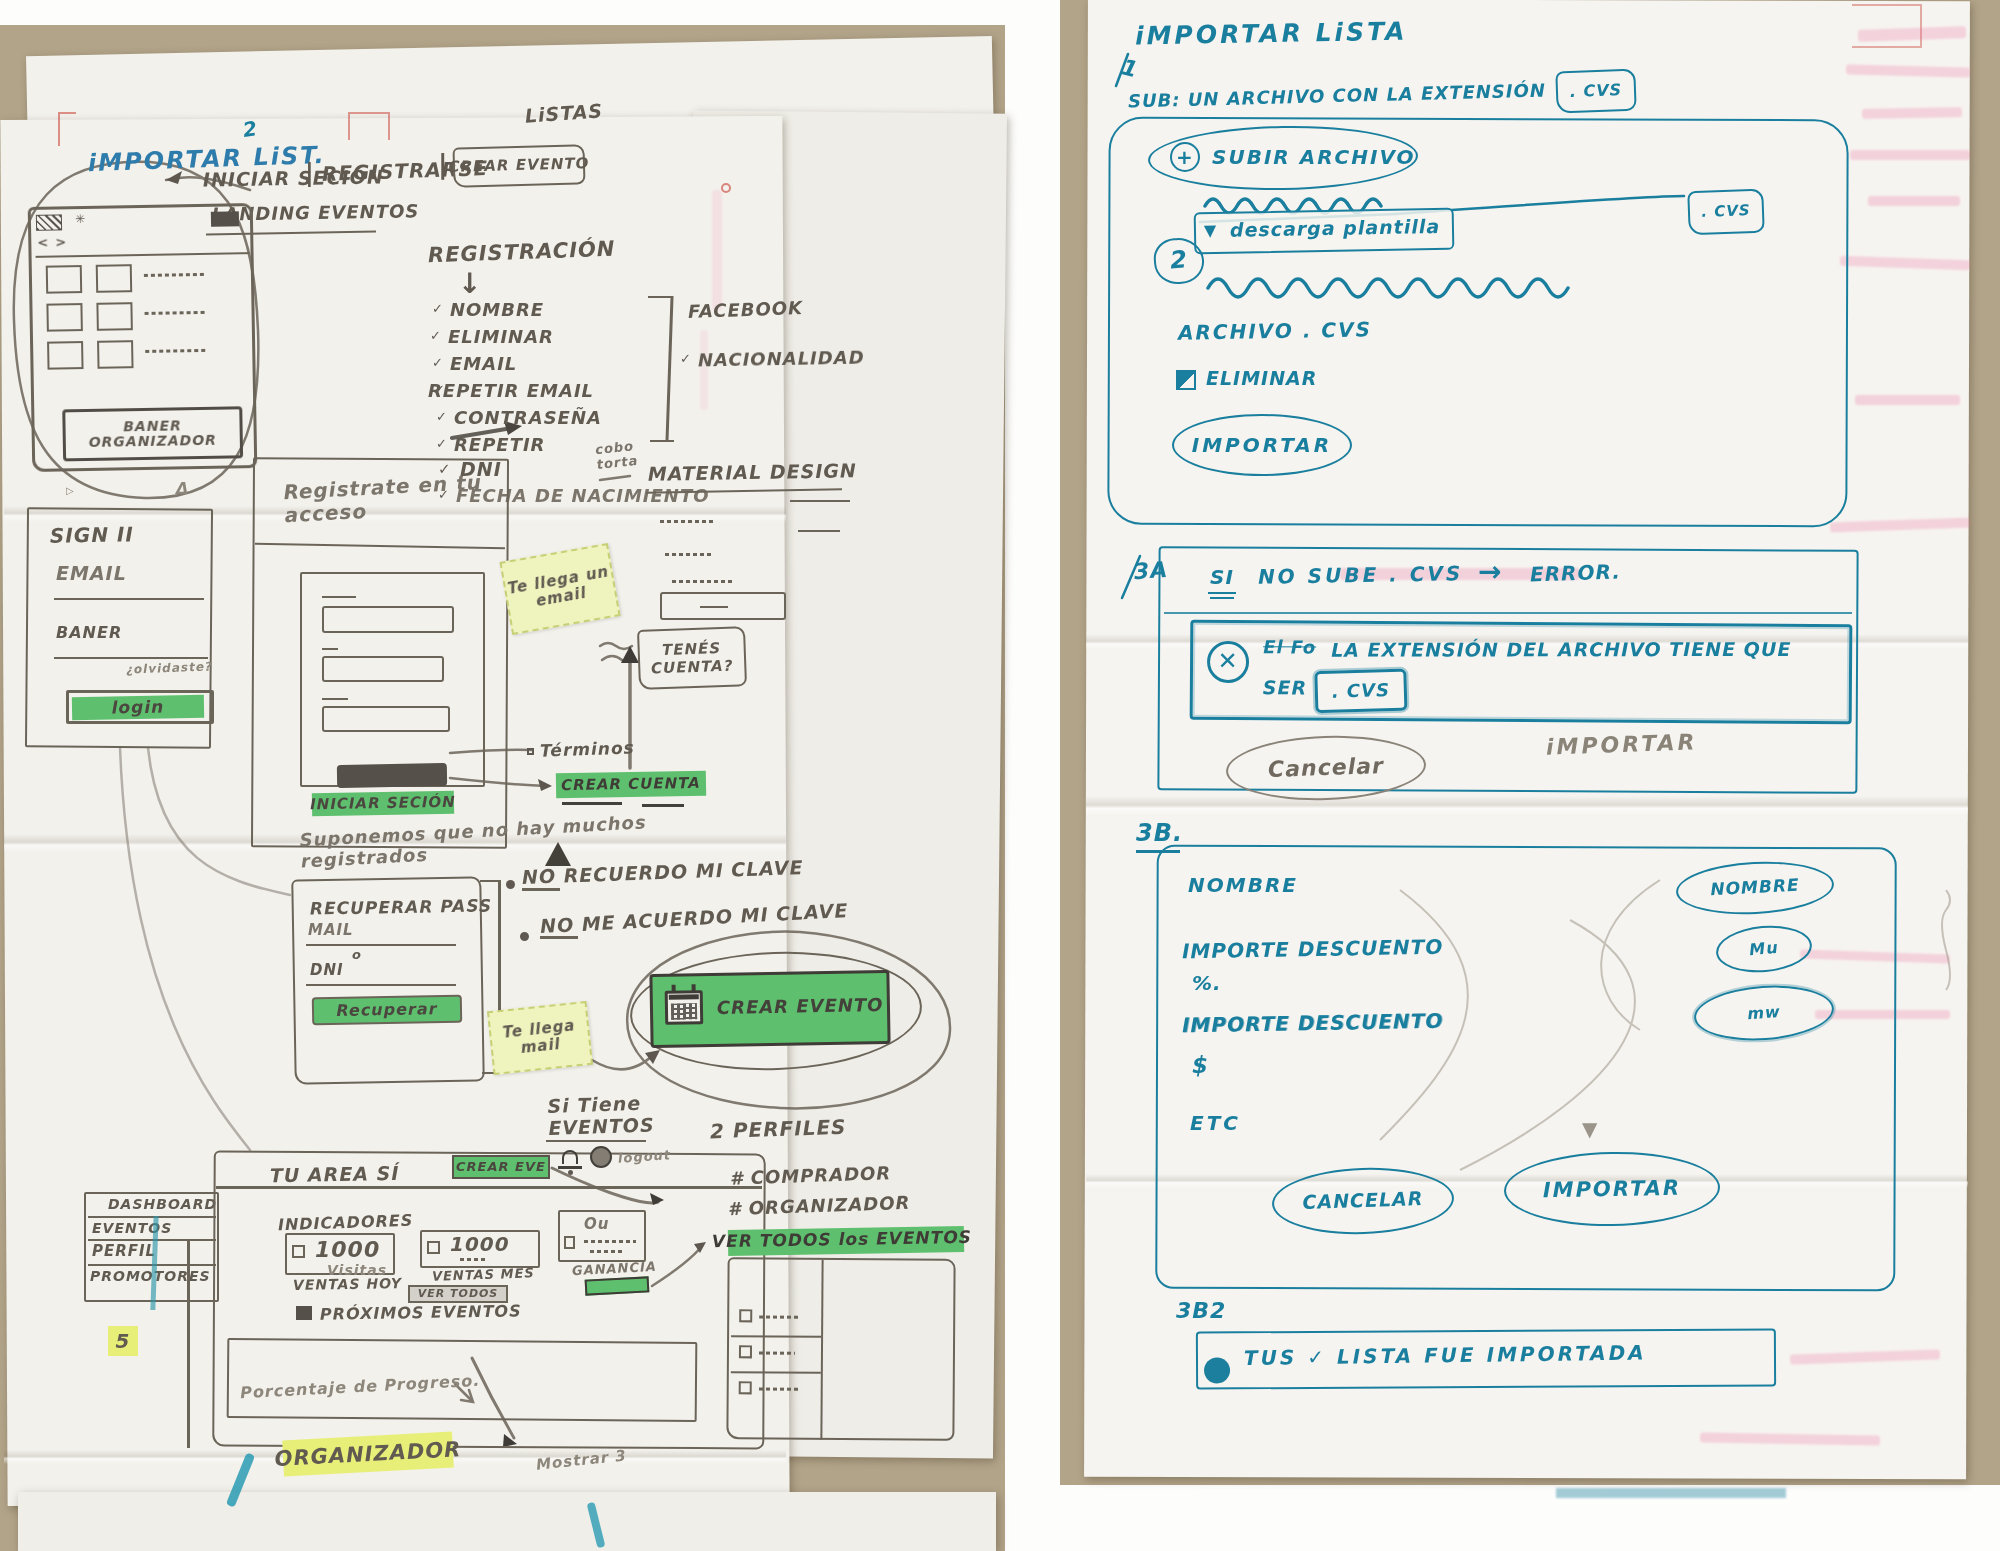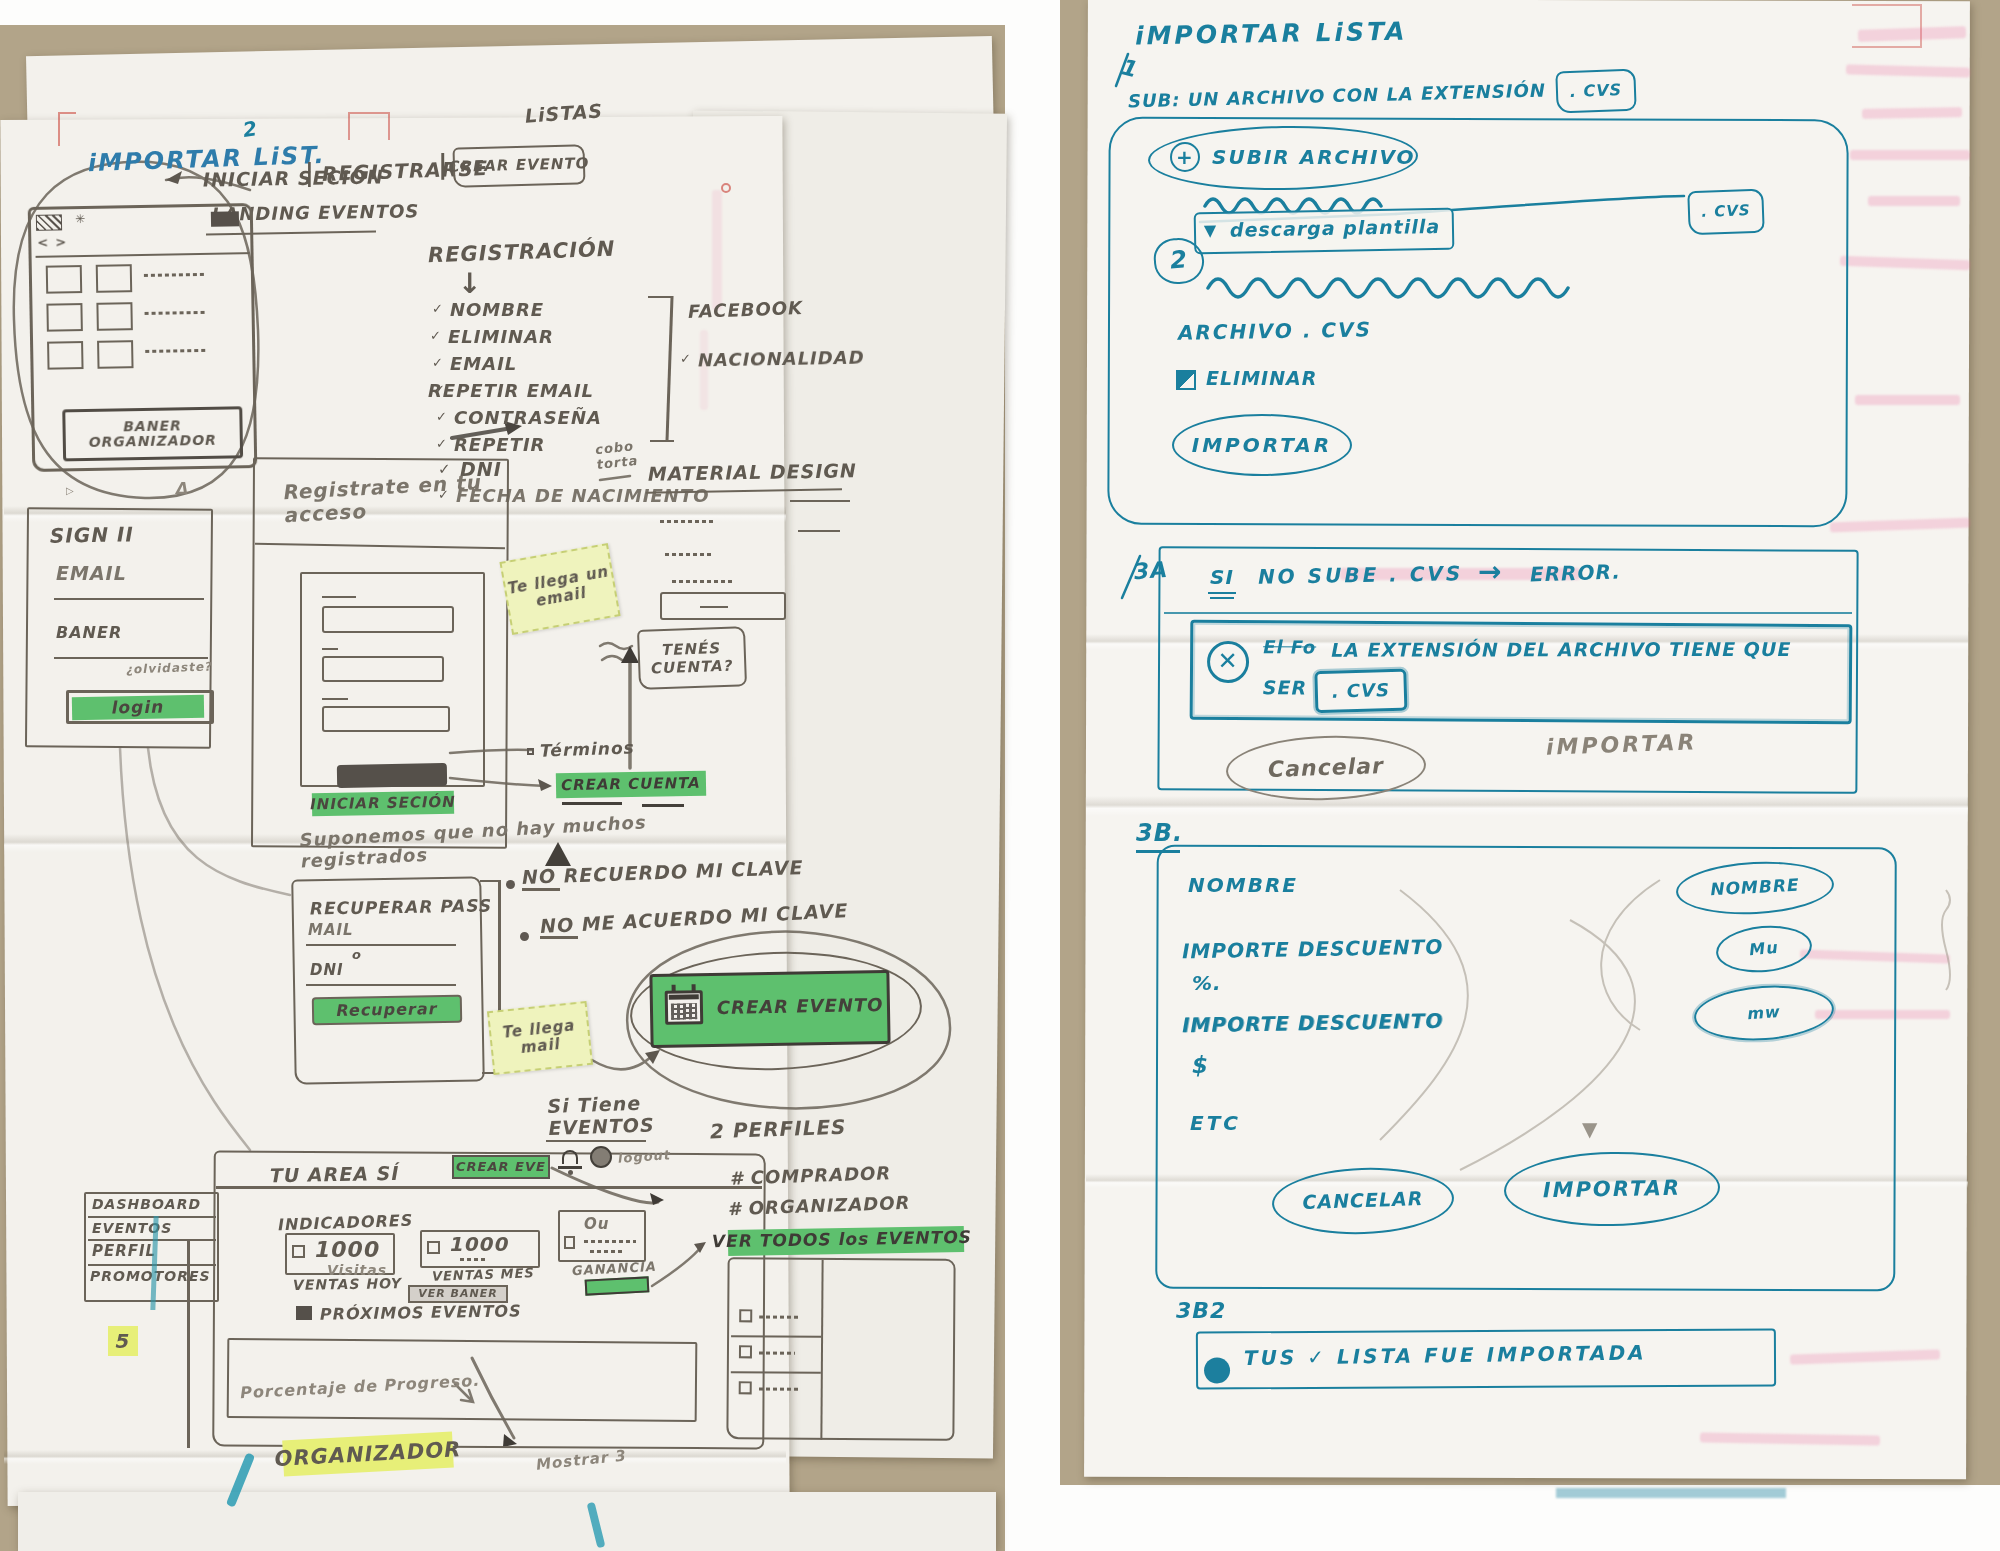--- a/index.html
+++ b/index.html
@@ -215,21 +215,21 @@
   <div class="abs hand" style="left:64px;top:22px;font-size:18px;color:#44403a">CREAR EVENTO</div>
 </div>
 
 <div class="abs hand wrap" style="left:548px;top:1094px;width:120px;font-size:19px;transform:rotate(-2deg)">Si Tiene EVENTOS</div>
 <div class="abs line" style="left:546px;top:1140px;width:100px"></div>
 <div class="abs hand" style="left:710px;top:1118px;font-size:20px;transform:rotate(-2deg)">2 PERFILES</div>
 <div class="abs hand" style="left:730px;top:1166px;font-size:18px;transform:rotate(-2deg)"># COMPRADOR</div>
 <div class="abs hand" style="left:728px;top:1196px;font-size:18px;transform:rotate(-2deg)"># ORGANIZADOR</div>
 
 <div class="abs pb" style="left:84px;top:1192px;width:135px;height:110px;border-radius:2px"></div>
-<div class="abs hand" style="left:92px;top:1196px;font-size:14px">DASHBOARD</div>
+<div class="abs hand" style="left:108px;top:1196px;font-size:14px">DASHBOARD</div>
 <div class="abs line" style="left:88px;top:1216px;width:128px"></div>
 <div class="abs hand" style="left:92px;top:1220px;font-size:14px">EVENTOS</div>
 <div class="abs line" style="left:88px;top:1239px;width:128px"></div>
 <div class="abs hand" style="left:92px;top:1243px;font-size:15px">PERFIL</div>
 <div class="abs line" style="left:88px;top:1264px;width:128px"></div>
 <div class="abs hand" style="left:90px;top:1268px;font-size:14px">PROMOTORES</div>
 <div class="abs" style="left:152px;top:1216px;width:5px;height:94px;background:rgba(45,150,170,.65);transform:rotate(2deg)"></div>
 <div class="abs hly cc hand" style="left:108px;top:1326px;width:30px;height:30px;font-size:20px">5</div>
 
 <div class="abs pb" style="left:213px;top:1152px;width:552px;height:296px;transform:rotate(.3deg)"></div>
@@ -250,21 +250,21 @@
   <div class="abs hand" style="left:40px;top:27px;font-size:14px;color:#8d867b">Visitas</div>
 </div>
 <div class="abs hand" style="left:293px;top:1276px;font-size:14px;transform:rotate(-1deg)">VENTAS HOY</div>
 
 <div class="abs pb" style="left:420px;top:1230px;width:120px;height:38px;border-radius:2px">
   <div class="abs" style="left:5px;top:9px;width:13px;height:13px;border:2px solid #6b6459"></div>
   <div class="abs hand" style="left:28px;top:1px;font-size:20px">1000</div>
   <div class="abs scrib" style="left:38px;top:26px;width:28px"></div>
 </div>
 <div class="abs hand" style="left:432px;top:1268px;font-size:13px;transform:rotate(-2deg)">VENTAS MES</div>
-<div class="abs cc hand" style="left:408px;top:1285px;width:100px;height:18px;border:2px solid #6b6459;font-size:11px;background:rgba(120,112,100,.25)">VER BANER</div>
+<div class="abs cc hand" style="left:408px;top:1285px;width:100px;height:18px;border:2px solid #6b6459;font-size:11px;background:rgba(120,112,100,.25)">VER TODOS</div>
 
 <div class="abs pb" style="left:558px;top:1210px;width:88px;height:52px;border-radius:2px">
   <div class="abs" style="left:4px;top:24px;width:11px;height:13px;border:2px solid #6b6459"></div>
   <div class="abs hand" style="left:24px;top:4px;font-size:15px;color:#7b756b">Ou</div>
   <div class="abs scrib" style="left:24px;top:28px;width:52px"></div>
   <div class="abs scrib" style="left:30px;top:38px;width:34px"></div>
 </div>
 <div class="abs hand" style="left:572px;top:1262px;font-size:13px;transform:rotate(-3deg);color:#7b756b">GANANCIA</div>
 <div class="abs hlg" style="left:585px;top:1278px;width:64px;height:16px;border:2.5px solid #3f3b36;transform:rotate(-3deg)"></div>
 

